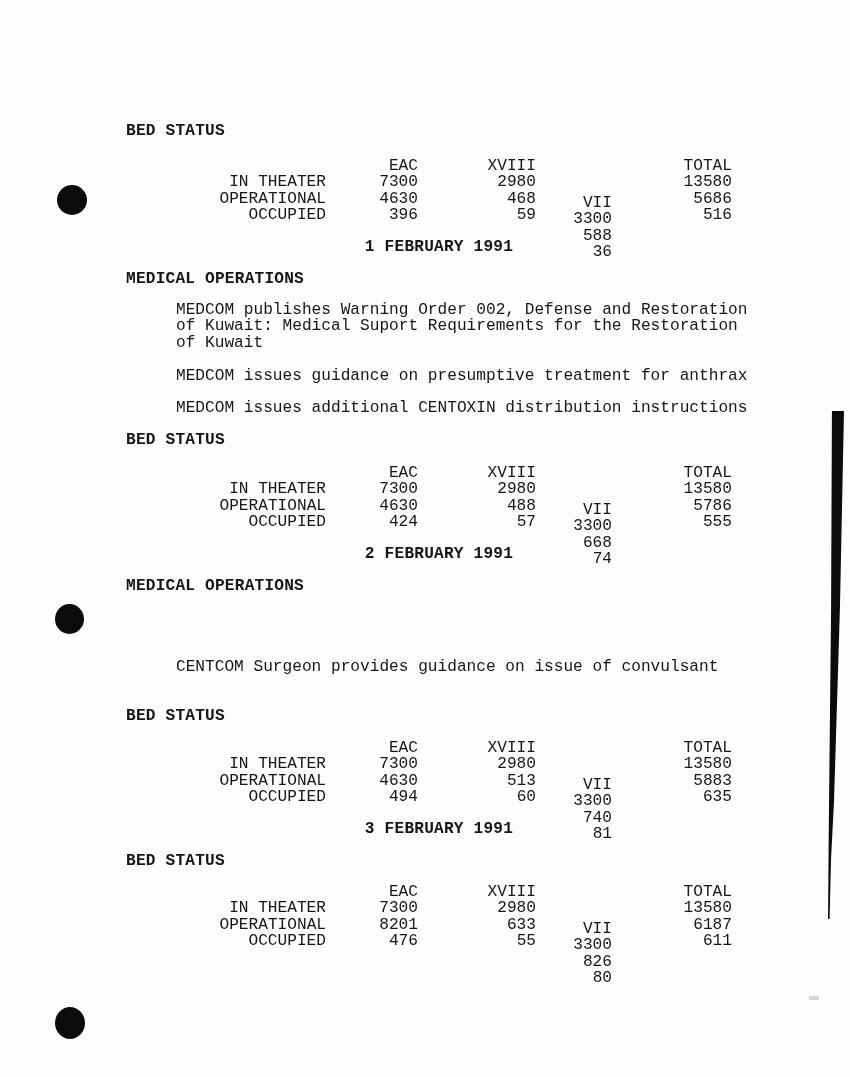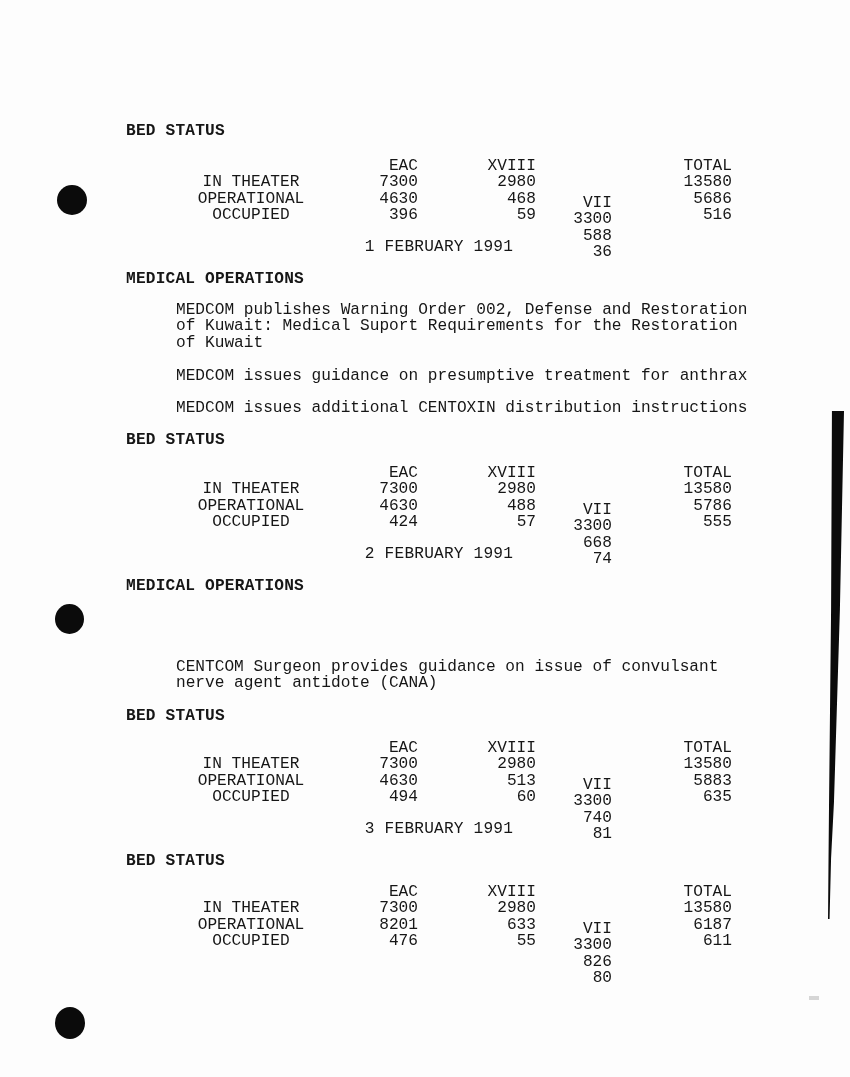--- a/index.html
+++ b/index.html
@@ -23,42 +23,42 @@
     left: 126px;
     font-weight: 700;
     white-space: nowrap;
     letter-spacing: 0.2px;
   }
   .date-heading {
     position: absolute;
     left: 126px;
     width: 626px;
     text-align: center;
-    font-weight: 400;
+    font-weight: 700;
     white-space: nowrap;
     letter-spacing: 0.2px;
   }
   .para {
     position: absolute;
     left: 176px;
     white-space: nowrap;
   }
   .btable {
     position: absolute;
     left: 126px;
     width: 626px;
   }
   .trow {
     display: flex;
     height: 16.35px;
     line-height: 16.35px;
     white-space: nowrap;
   }
   .c-spacer { width: 50px; }
-  .c-label  { width: 150px; text-align: center; }
+  .c-label  { width: 150px; text-align: right; }
   .c1 { width: 92px;  text-align: right; }
   .c2 { width: 118px; text-align: right; }
   .c3 { width: 76px;  text-align: right; margin-top: 37px; }
   .c4 { width: 120px; text-align: right; }
   .punch-dot {
     position: absolute;
     background: #0b0b0b;
     border-radius: 50%;
   }
   #dot1 { left: 57px; top: 185px; width: 30px; height: 30px; }
@@ -180,21 +180,20 @@
     </div>
   </div>
 
   <div class="date-heading" style="top:546px">2 FEBRUARY 1991</div>
 
   <div class="heading" style="top:578px">MEDICAL OPERATIONS</div>
 
 
   <div class="para" style="top:659px">
     <div>CENTCOM Surgeon provides guidance on issue of convulsant</div>
-    <div>nerve agent antidote (CANA)</div>
   </div>
 
   <div class="heading" style="top:708px">BED STATUS</div>
 
   <div class="btable" style="top:740px">
     <div class="trow">
       <div class="c-spacer"></div>
       <div class="c-label"></div>
       <div class="c1">EAC</div>
       <div class="c2">XVIII</div>

